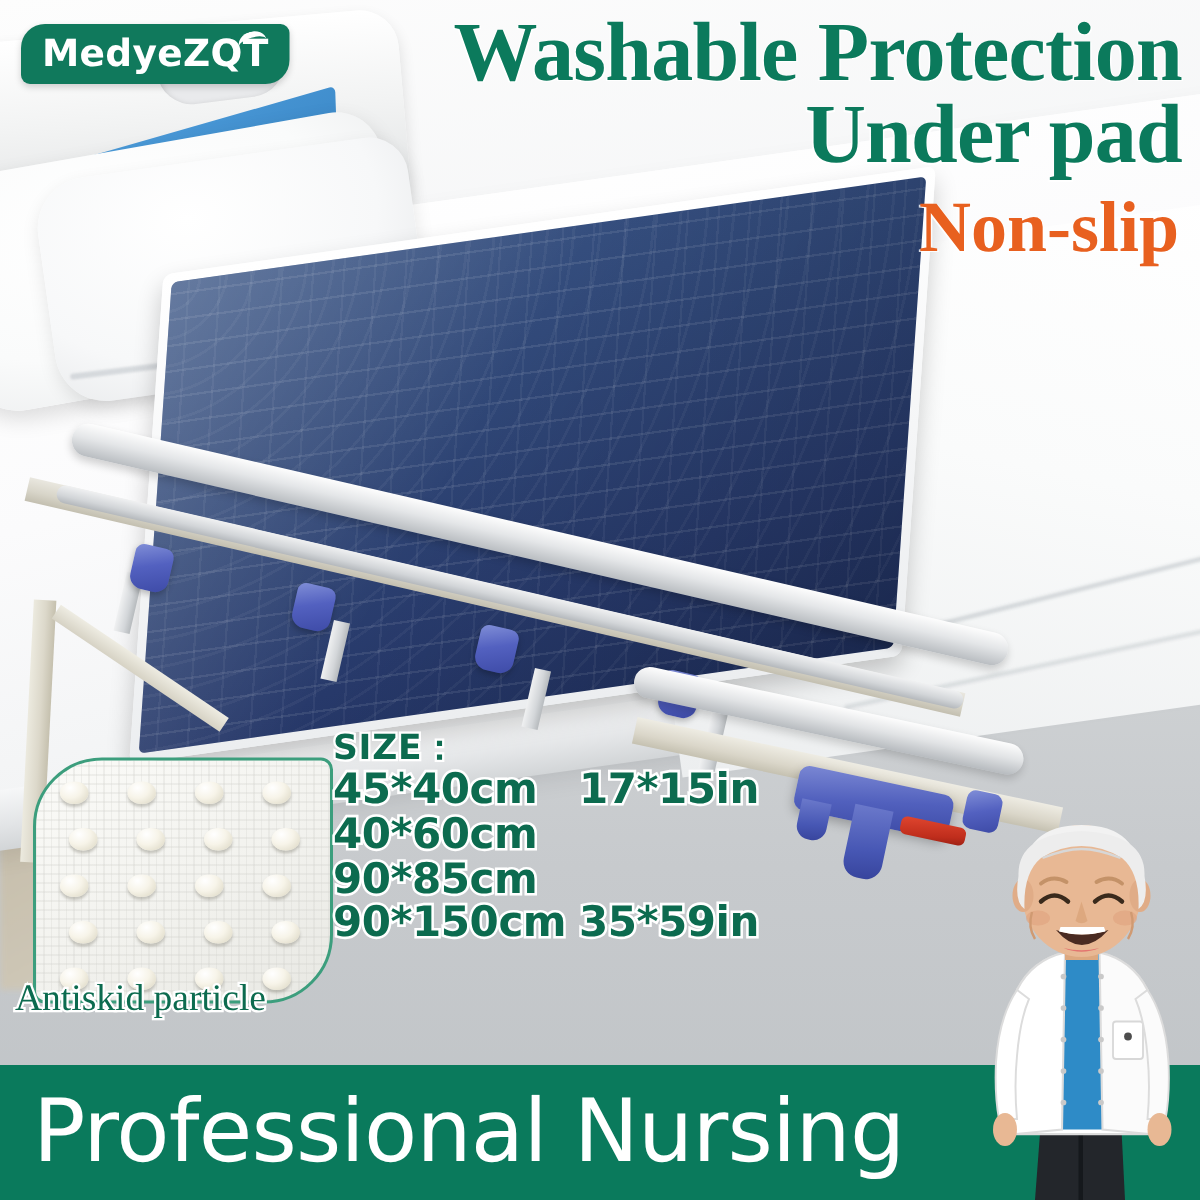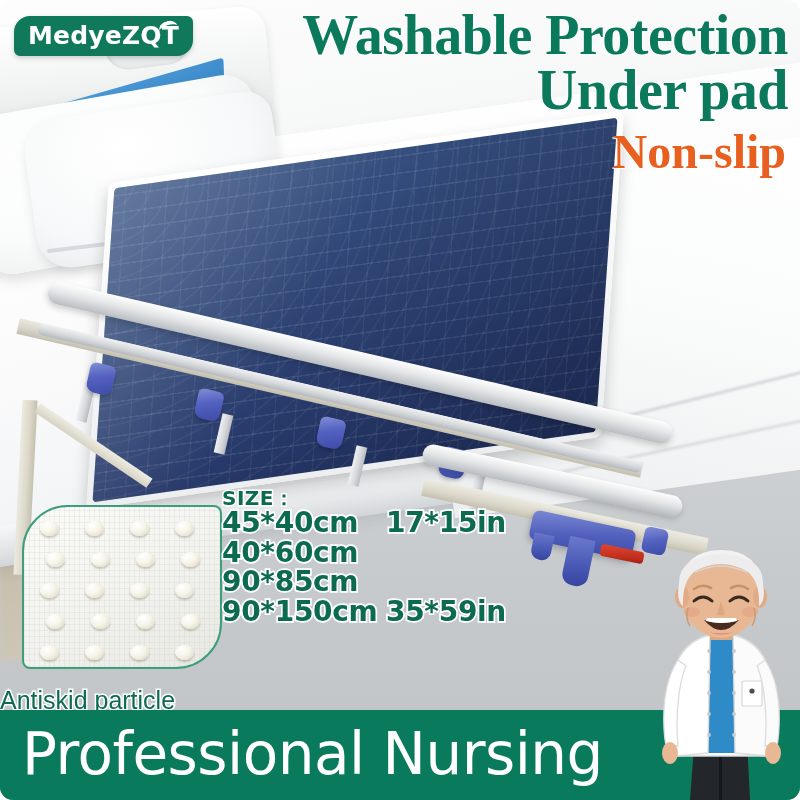--- a/index.html
+++ b/index.html
@@ -10,21 +10,20 @@
   }
   body {
     font-family: "Liberation Sans", sans-serif;
   }
   #stage {
     position: relative;
     width: 800px;
     height: 800px;
     overflow: hidden;
     background: #ffffff;
-    border-radius: 13px;
   }
 
   
   .scene {
     position: absolute;
     left: 0; top: 0;
     width: 800px; height: 800px;
     overflow: hidden;
   }
   .room-bg {
@@ -368,21 +367,21 @@
   .size-block {
     position: absolute;
     left: 222px; top: 488px;
     z-index: 40;
     font-family: "DejaVu Sans", sans-serif;
     font-weight: 700;
     color: #0c6b4f;
     line-height: 1.02;
   }
   .size-title {
-    font-size: 20px;
+    font-size: 23px;
     letter-spacing: .5px;
     margin-bottom: 1px;
     -webkit-text-stroke: 3px #ffffff;
     paint-order: stroke fill;
   }
   .size-row {
     display: flex;
     font-size: 28px;
     letter-spacing: -.3px;
     margin-top: 1px;
@@ -408,29 +407,28 @@
   }
   .dot {
     position: absolute;
     width: 19px; height: 15px;
     border-radius: 50%;
     background: radial-gradient(ellipse at 35% 28%, #ffffff 0%, #f7f4e9 45%, #e7e3d3 75%, #d6d2c1 100%);
     box-shadow: 0 2px 2px rgba(140,138,126,.45);
   }
   .antiskid-label {
     position: absolute;
-    left: 0; top: 652px;
+    left: 10px; top: 652px;
     z-index: 40;
-    font-family: Liberation Sans, sans-serif;
+    font-family: Liberation Serif, serif;
     font-weight: 400;
     font-size: 25px;
     color: #0c6b4f;
     -webkit-text-stroke: 3px #ffffff;
     paint-order: stroke fill;
-    margin-top: 34px;
   }
 
   
   .banner {
     position: absolute;
     left: 0; bottom: 0;
     width: 800px; height: 90px;
     background: #0a7a5c;
     z-index: 45;
   }

